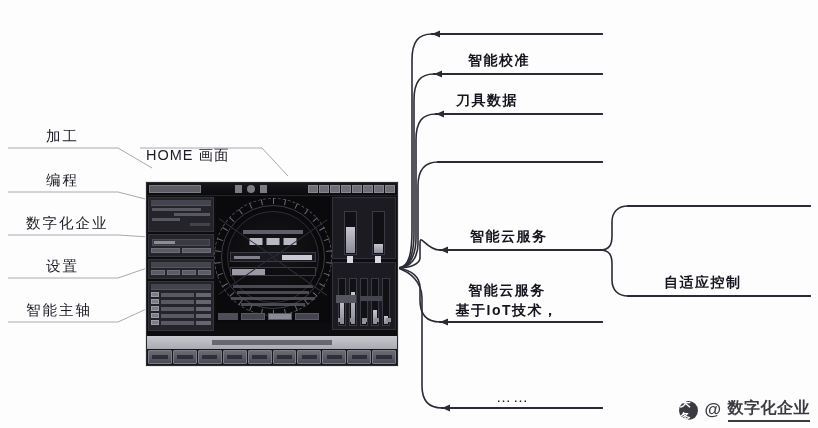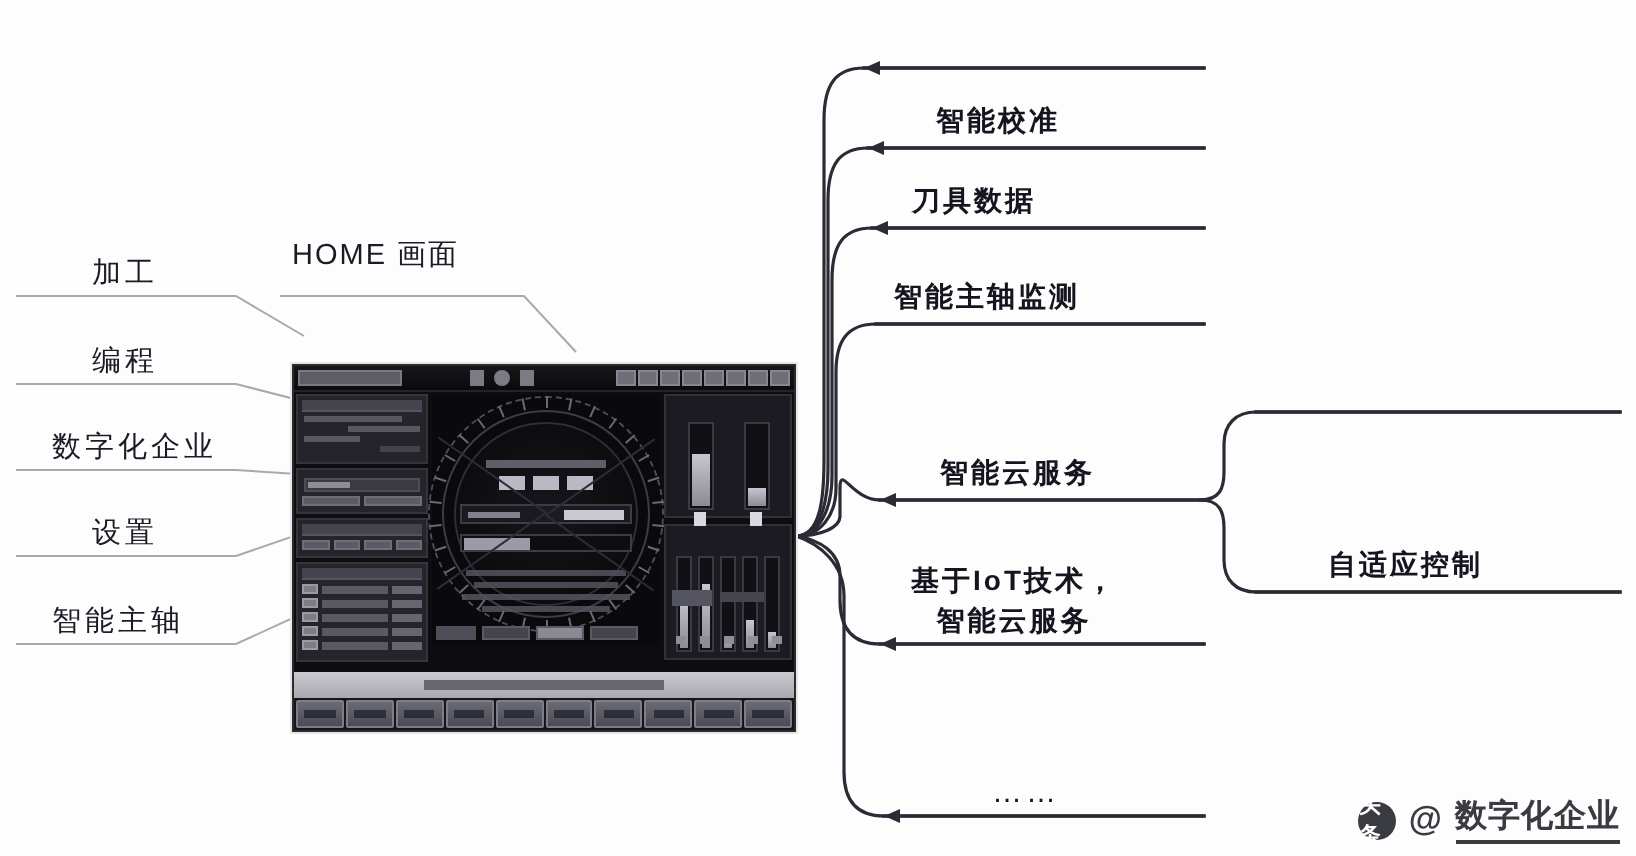--- a/index.html
+++ b/index.html
@@ -21,20 +21,21 @@
     color:#1b1b26;
     white-space:nowrap;
     font-weight:500;
   }
   .home-label{
     position:absolute;
     font-size:14.5px;
     letter-spacing:1px;
     color:#1b1b26;
     white-space:nowrap;
+    margin-top:28px;
   }
 
   
   .rf-label{
     position:absolute;
     font-size:14px;
     letter-spacing:1.5px;
     color:#15151f;
     white-space:nowrap;
     text-align:center;
@@ -502,26 +503,25 @@
           <i></i>
         </div>
       <div class="skey">
           <i></i>
         </div>
     </div>
   </div>
 
   <div class="rf-label" style="left:468px;top:52px;">智能校准</div>
   <div class="rf-label" style="left:456px;top:92px;">刀具数据</div>
-  <div class="rf-label" style="left:447px;top:140px;">智能主轴监测</div>
   <div class="rf-label" style="left:470px;top:228px;">智能云服务</div>
 
   <div class="rf-label two-line" style="left:452px;top:280px;width:110px;">
+    <div>智能云服务</div>
     <div>基于IoT技术，</div>
-    <div>智能云服务</div>
   </div>
 
   <div class="ellipsis-label" style="left:496px;top:388px;">……</div>
 
   <div class="rf-label" style="left:664px;top:274px;">自适应控制</div>
 
   <div id="watermark">
     <span class="wm-logo">头条</span>
     <span class="wm-at">@</span>
     <span class="wm-name">数字化企业</span>

